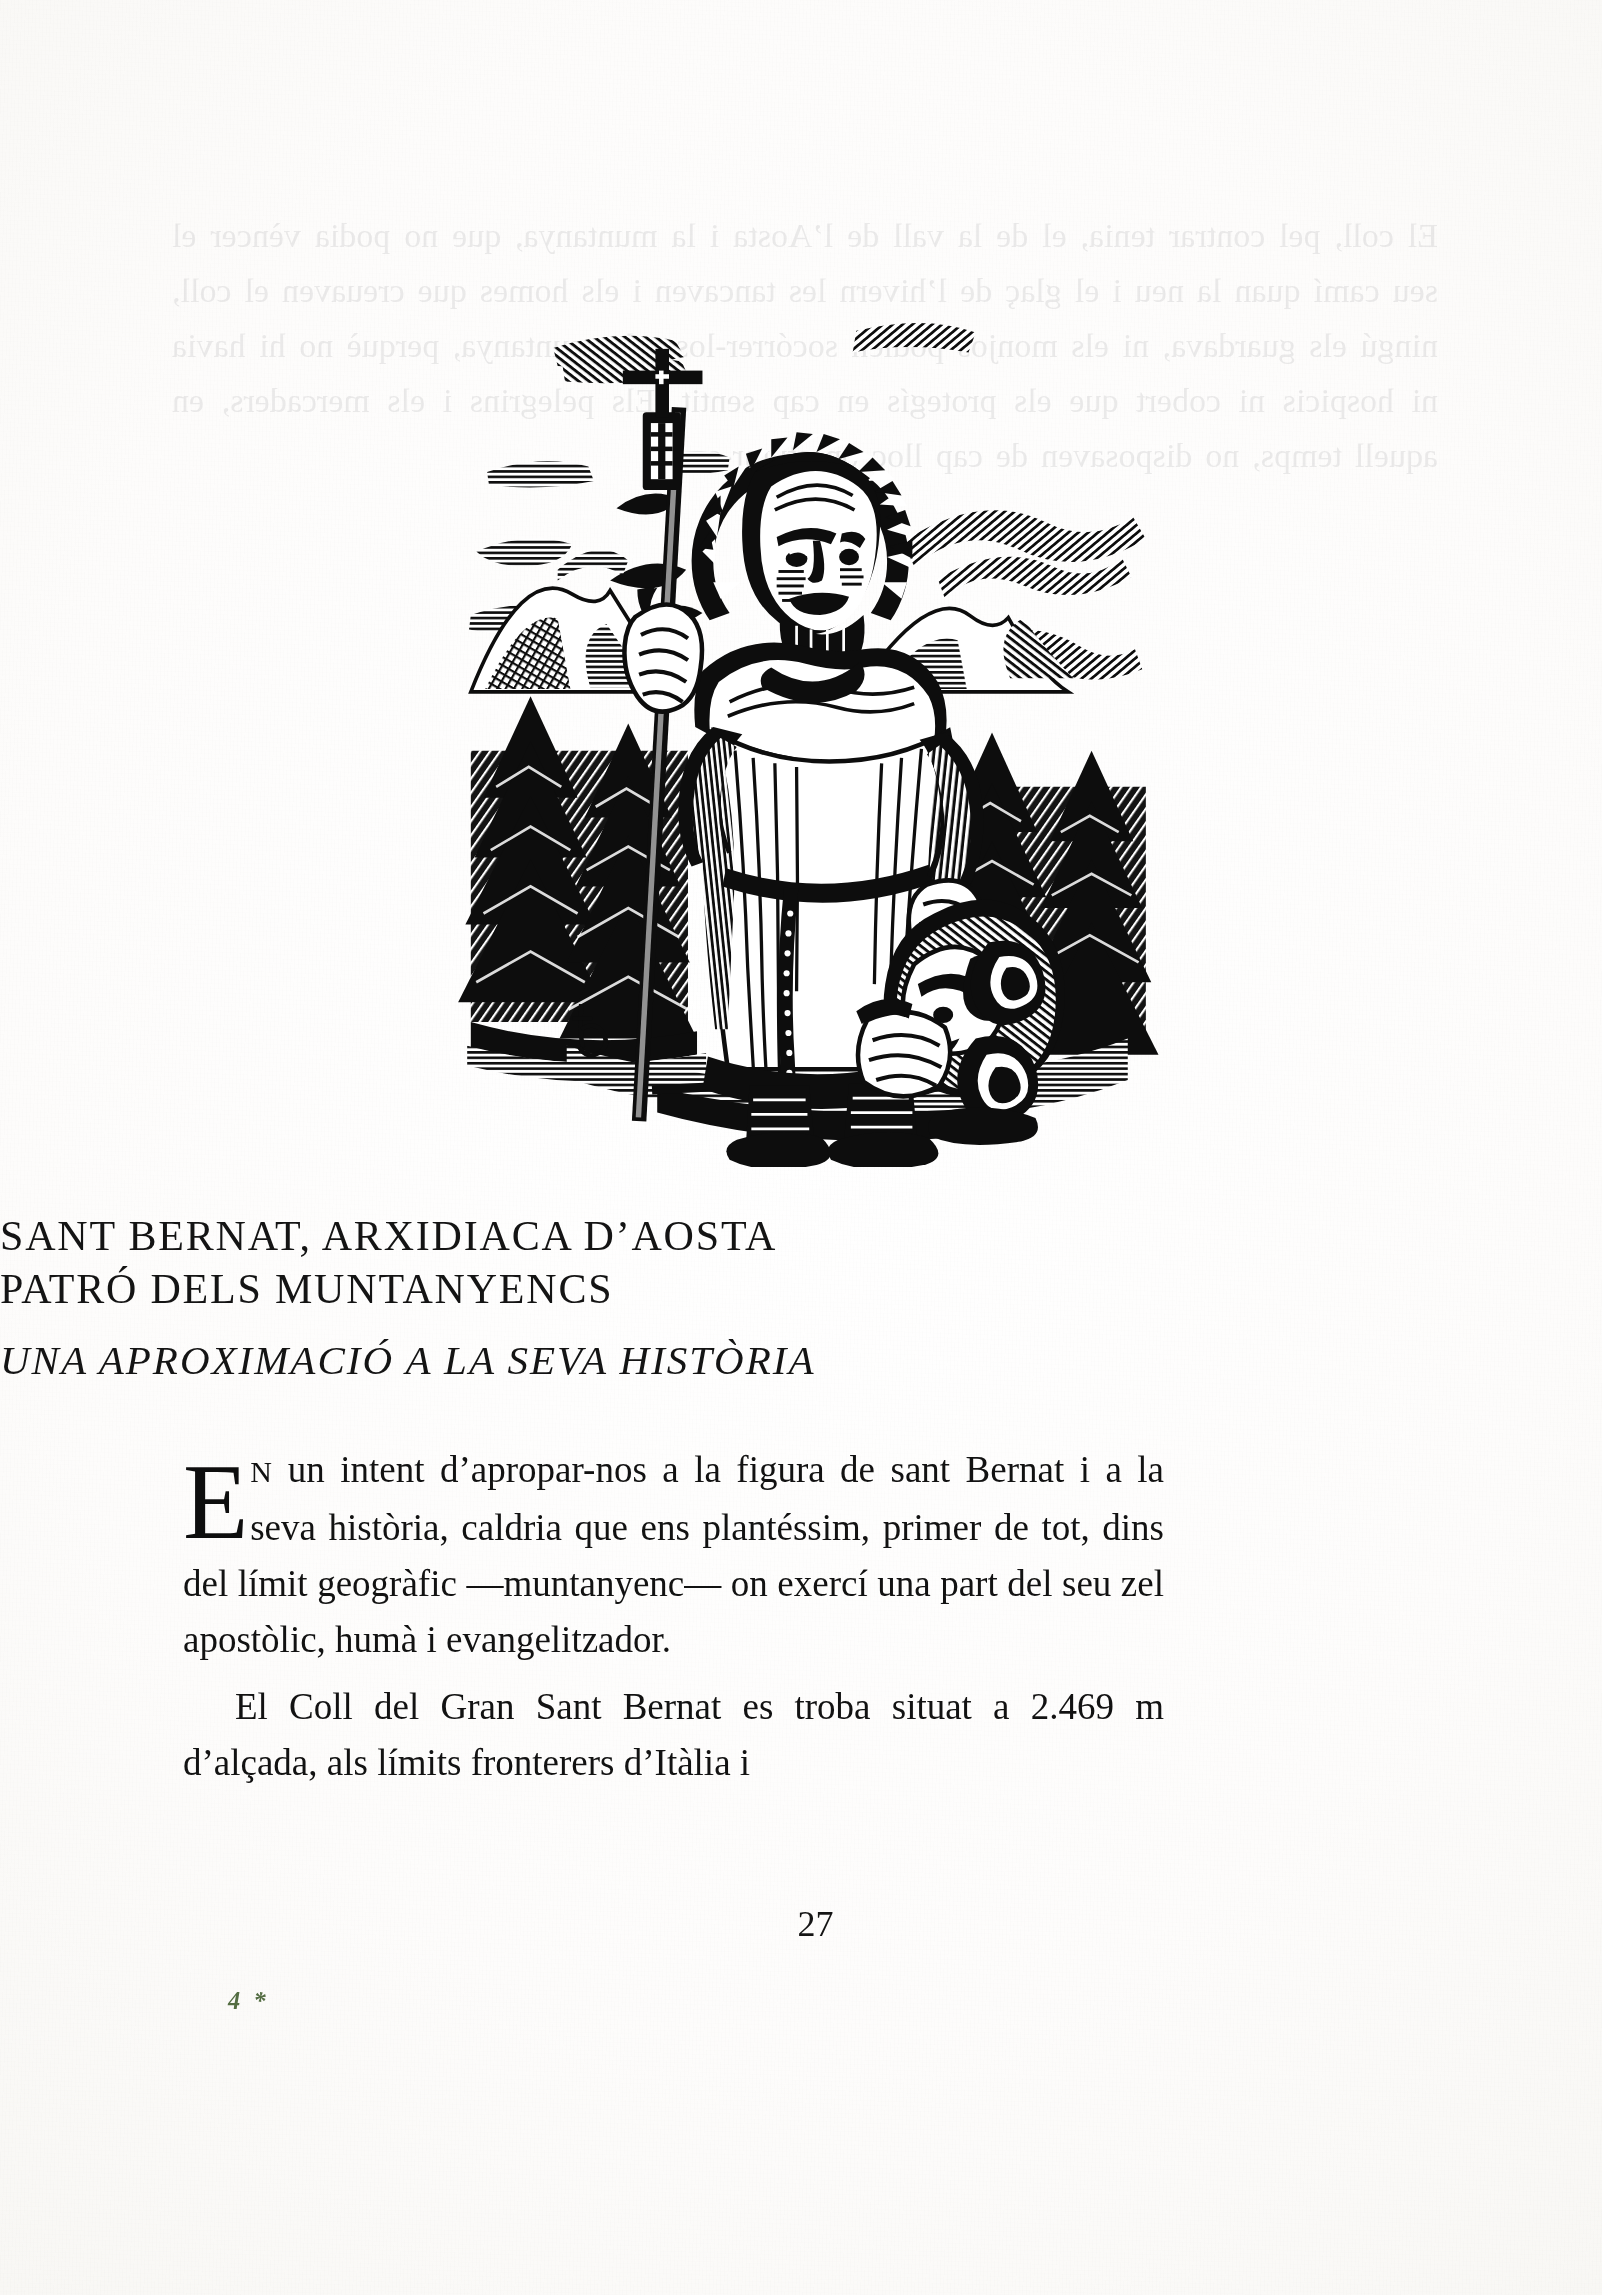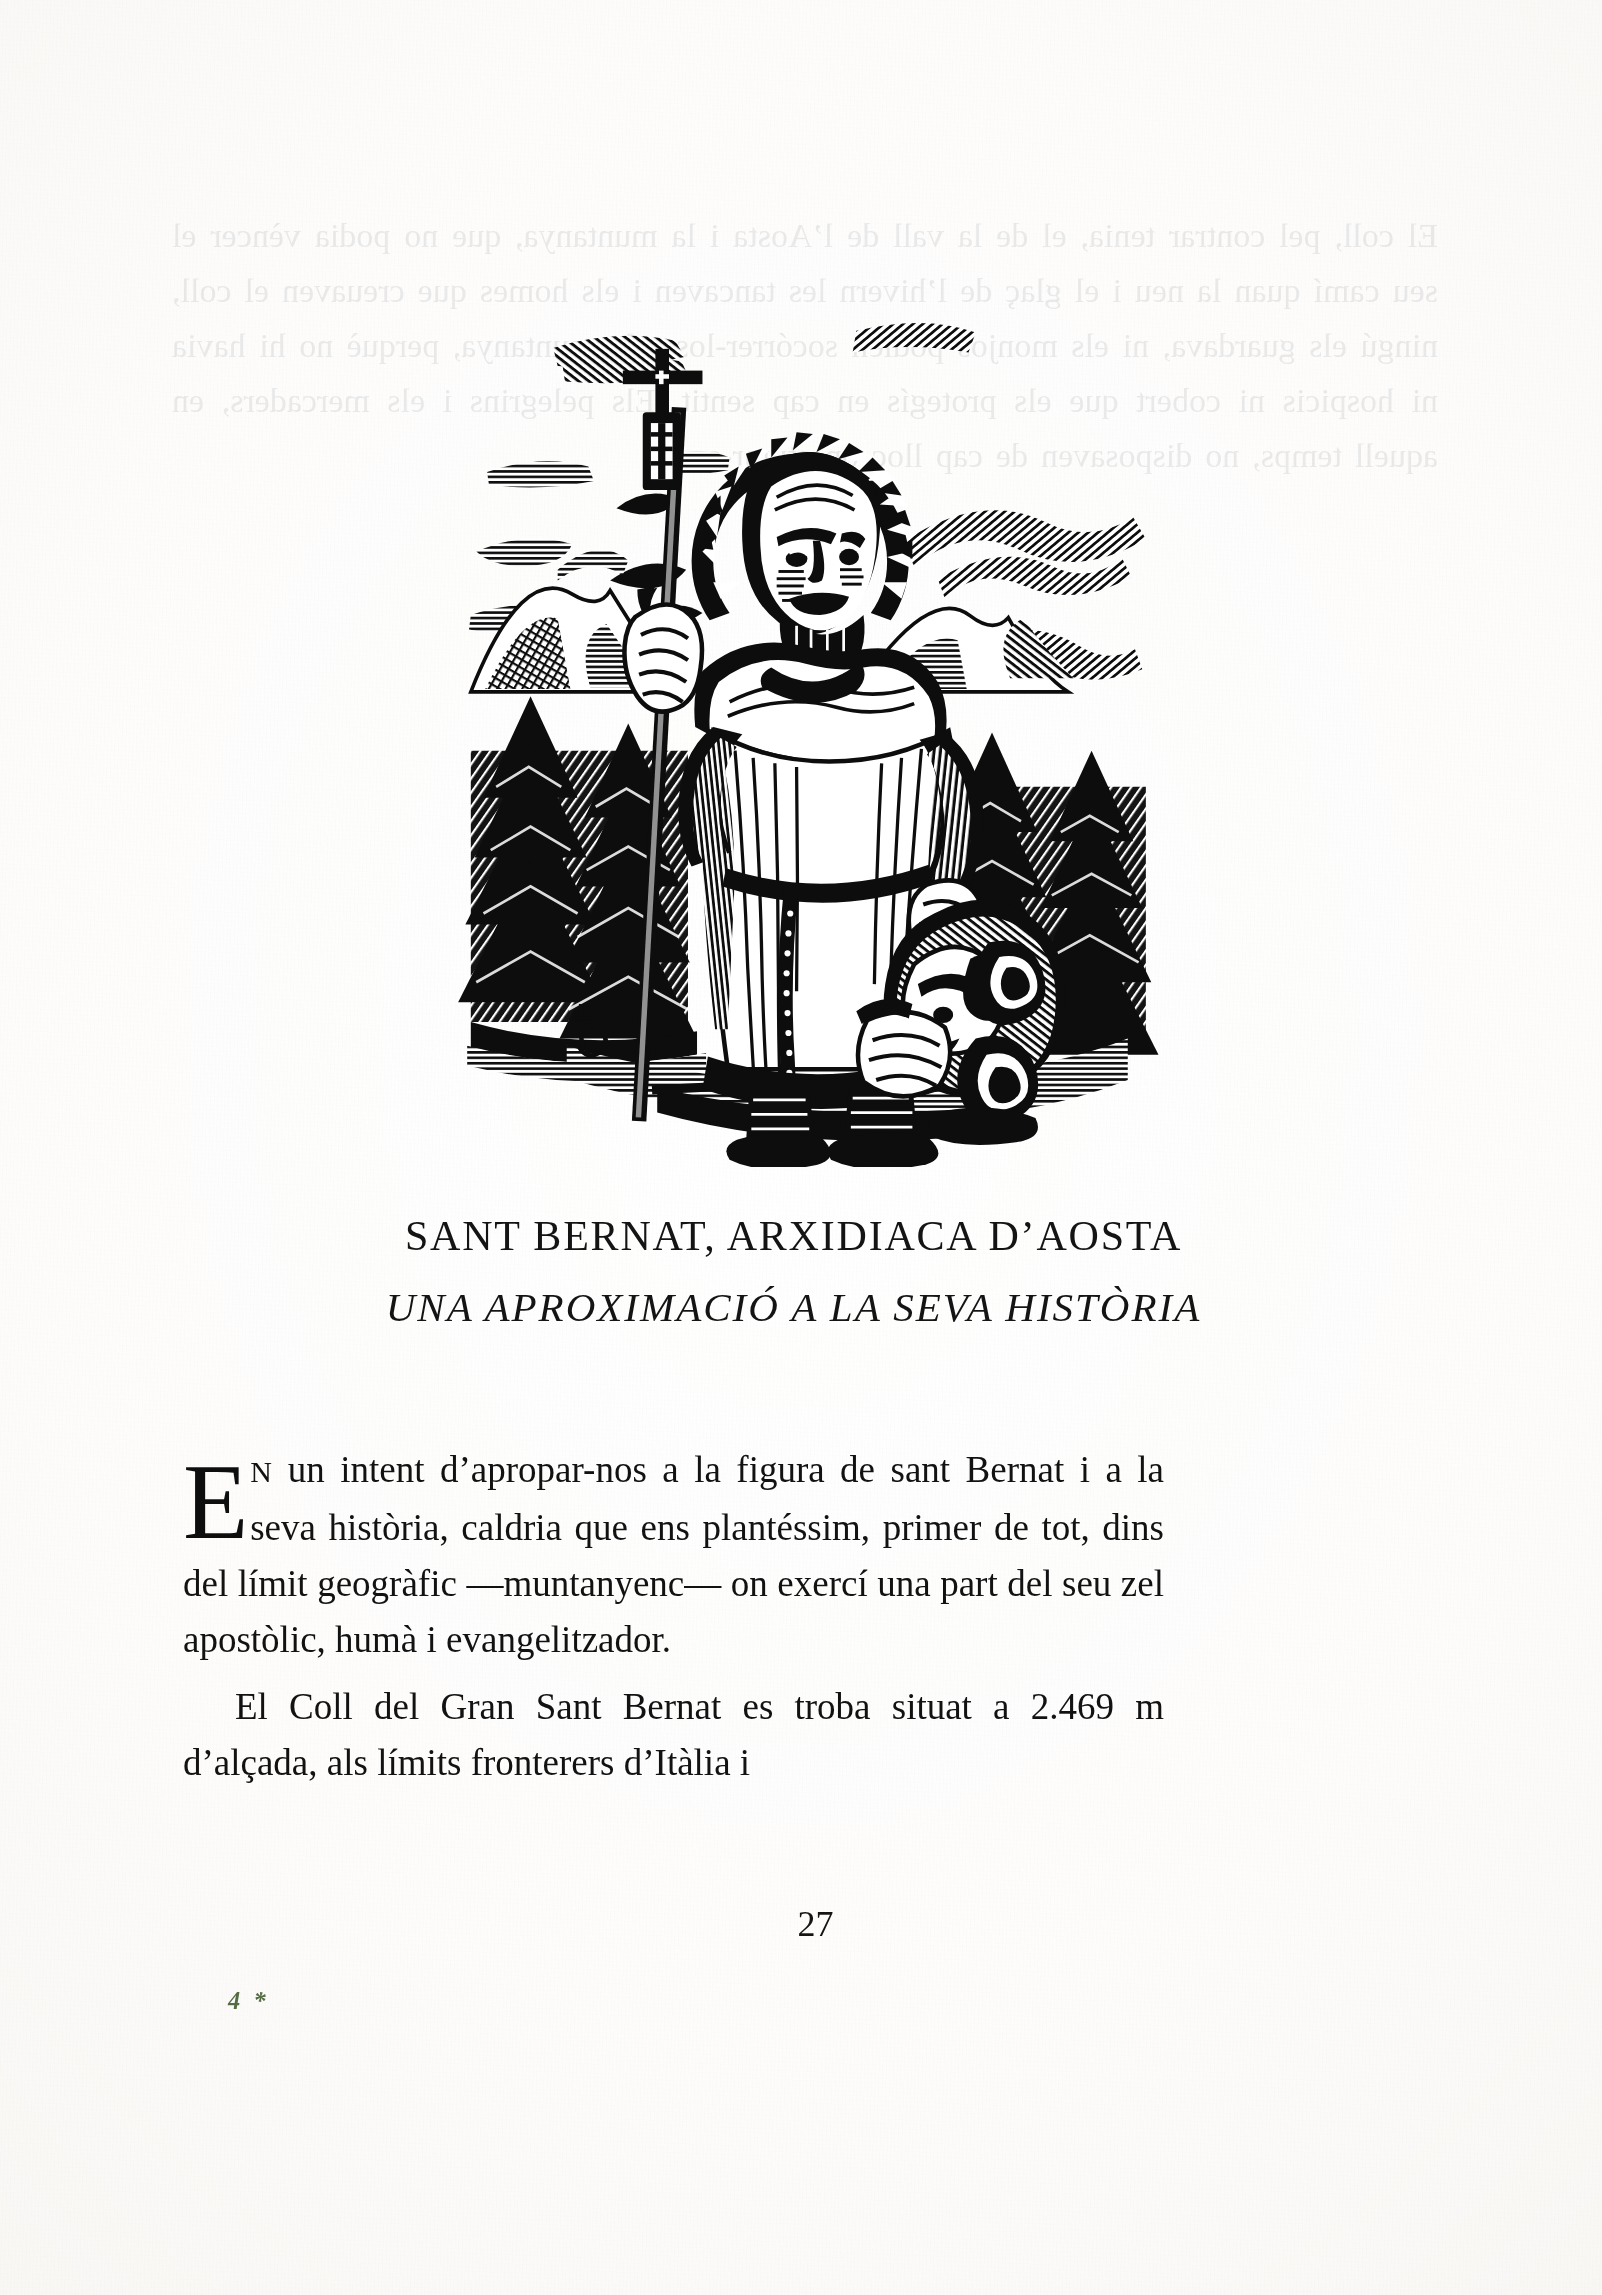--- a/index.html
+++ b/index.html
@@ -47,21 +47,21 @@
     display:flex;justify-content:center;
   }
   #illus{
     width:742px;height:887px;
     display:block;
   }
 
   
   #titles{
     position:absolute;left:0;right:16px;top:1210px;
-    text-align:center;
+    text-align:left;
   }
   .title-line{
     font-family:"Liberation Serif", serif;
     font-weight:400;
     font-size:42px;
     letter-spacing:1.8px;
     line-height:53px;
     color:#141414;
     white-space:nowrap;
   }
@@ -470,20 +470,21 @@
       <g>
         <path d="M166 800 q-2 34 2 48" stroke="#0d0d0d" stroke-width="5" fill="none"></path>
         <path d="M166 828 q16 -10 24 4 q8 14 -4 22 q-14 8 -22 -6" stroke="#0d0d0d" stroke-width="5" fill="none"></path>
         <path d="M156 816 h22" stroke="#0d0d0d" stroke-width="4" fill="none"></path>
       </g>
     </svg>
   </div>
 
   <div id="titles">
     <div class="title-line t1">SANT BERNAT, ARXIDIACA D’AOSTA</div>
+    <div class="title-line t2">PATRÓ DELS MUNTANYENCS</div>
     <div class="title-line t3">UNA APROXIMACIÓ A LA SEVA HISTÒRIA</div>
   </div>
 
   <div id="body">
     <p class="para"><span class="dropcap">E</span><span class="smallcap">N</span><span> un intent d’apropar-nos a la figura de sant Bernat i a la seva història, caldria que ens plantéssim, primer de tot, dins del límit geogràfic —muntanyenc— on exercí una part del seu zel apostòlic, humà i evangelitzador.</span></p>
     <p class="para">El Coll del Gran Sant Bernat es troba situat a 2.469 m d’alçada, als límits fronterers d’Itàlia i</p>
   </div>
 
   <div id="folio">27</div>
   <div id="signature">4 *</div>

